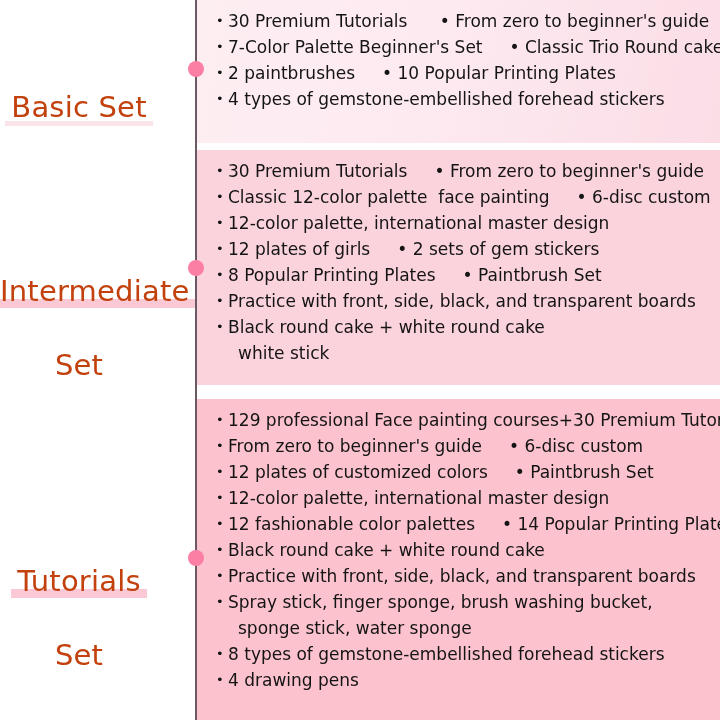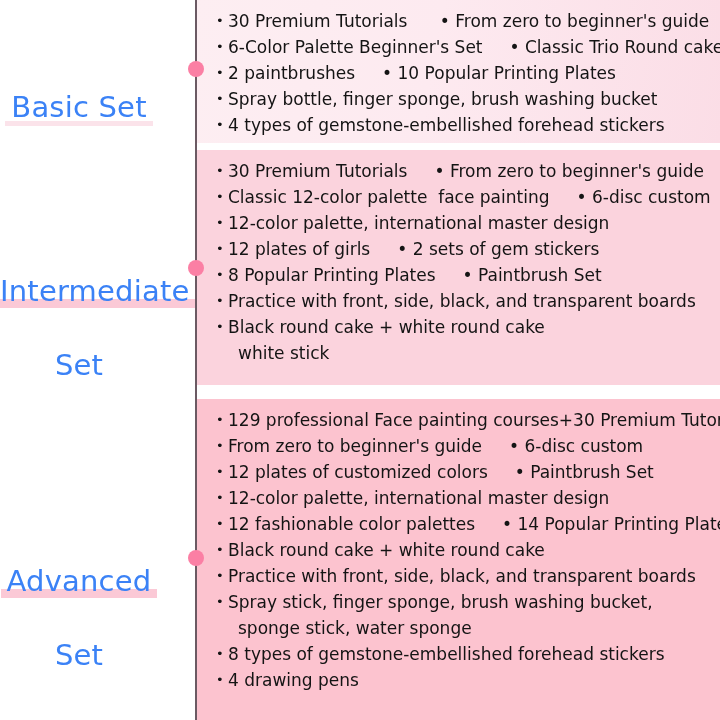--- a/index.html
+++ b/index.html
@@ -36,21 +36,21 @@
   .tier {
     position: absolute;
     left: 0;
     right: 0;
   }
   .tier-label {
     position: absolute;
     left: 0;
     width: 158px;
     text-align: center;
-    color: #3b82f6;
+    color: #c2410c;
     font-size: 29px;
     line-height: 37px;
     letter-spacing: 0.2px;
     white-space: pre-line;
     z-index: 3;
   }
   .tier-label .hl {
     position: relative;
     display: inline-block;
   }
@@ -119,23 +119,22 @@
 </head>
 <body>
 
 <div id="board">
 
   <div class="spine"></div>
 
   <div class="tier" style="top:0px;height:143px;">
     <div class="panel tone-1" style="top:0px;height:143px;">
       <span class="bullet-line">30 Premium Tutorials      • From zero to beginner's guide</span>
-      <span class="bullet-line">6-Color Palette Beginner's Set     • Classic Trio Round cake</span>
+      <span class="bullet-line">7-Color Palette Beginner's Set     • Classic Trio Round cake</span>
       <span class="bullet-line">2 paintbrushes     • 10 Popular Printing Plates</span>
-      <span class="bullet-line">Spray bottle, finger sponge, brush washing bucket</span>
       <span class="bullet-line">4 types of gemstone-embellished forehead stickers</span>
     </div>
     <div class="tier-label" style="top:52px;">
       <span class="hl faint">Basic Set</span>
     </div>
     <div class="dot" style="top:61px;"></div>
   </div>
 
   <div class="tier" style="top:150px;height:235px;">
     <div class="panel tone-2" style="top:0px;height:235px;">
@@ -163,19 +162,19 @@
       <span class="bullet-line">12-color palette, international master design</span>
       <span class="bullet-line">12 fashionable color palettes     • 14 Popular Printing Plates</span>
       <span class="bullet-line">Black round cake + white round cake</span>
       <span class="bullet-line">Practice with front, side, black, and transparent boards</span>
       <span class="bullet-line">Spray stick, finger sponge, brush washing bucket,</span>
       <span class="bullet-line cont">sponge stick, water sponge</span>
       <span class="bullet-line">8 types of gemstone-embellished forehead stickers</span>
       <span class="bullet-line">4 drawing pens</span>
     </div>
     <div class="tier-label" style="top:127px;">
-      <span class="hl">Advanced</span><br>
+      <span class="hl">Tutorials</span><br>
       <span>Set</span>
     </div>
     <div class="dot" style="top:151px;"></div>
   </div>
 
 </div>
 
 </body></html>

